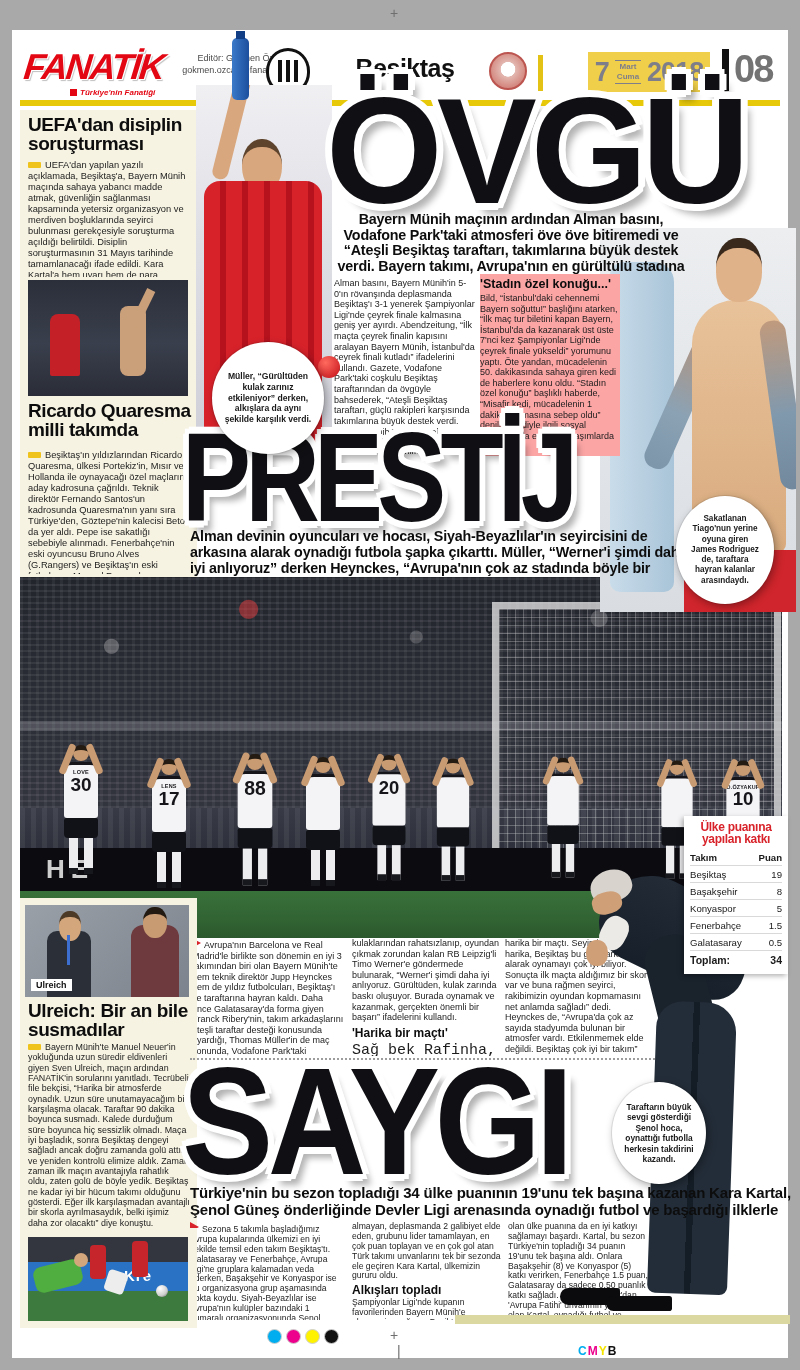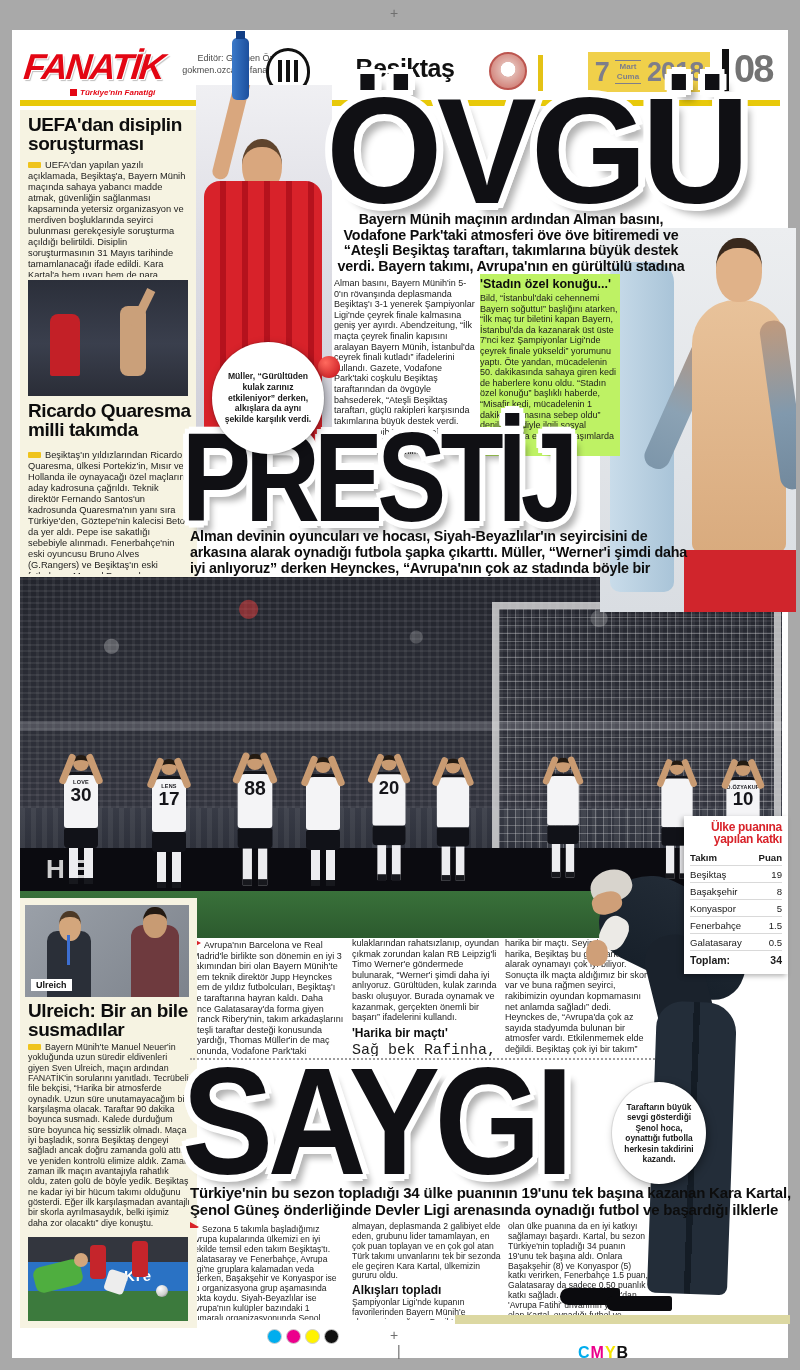--- a/index.html
+++ b/index.html
@@ -107,42 +107,42 @@
   .gk-grass{position:absolute;left:0;top:64%;width:100%;height:36%;background:#3c7a3d;}
   .gk-keeper{position:absolute;left:6px;top:26px;width:48px;height:26px;background:#4fae3f;border-radius:8px;transform:rotate(-14deg);}
   .gk-khead{position:absolute;left:46px;top:16px;width:14px;height:14px;border-radius:50%;background:#d3a67c;}
   .gk-red1{position:absolute;left:62px;top:8px;width:16px;height:34px;background:#c5252b;border-radius:4px;}
   .gk-red2{position:absolute;left:104px;top:4px;width:16px;height:36px;background:#c5252b;border-radius:4px;}
   .gk-white{position:absolute;left:78px;top:34px;width:20px;height:22px;background:#ededed;border-radius:4px;transform:rotate(18deg);}
   .gk-ball{position:absolute;left:128px;top:48px;width:12px;height:12px;border-radius:50%;background:radial-gradient(circle at 35% 30%,#fff,#cfcfcf 60%,#555);}
 
   
   .ctable{position:absolute;left:684px;top:816px;width:104px;background:#fff;padding:5px 6px 6px;box-sizing:border-box;z-index:20;box-shadow:-2px 2px 5px rgba(0,0,0,.3);}
-  .ctable .t-title{color:#d8232a;font-weight:900;font-size:12px;line-height:1;text-align:right;letter-spacing:-0.3px;margin-bottom:4px;}
+  .ctable .t-title{color:#d8232a;font-weight:900;font-size:12px;line-height:1;text-align:center;letter-spacing:-0.3px;margin-bottom:4px;}
   .trow{display:flex;justify-content:space-between;font-size:9.6px;color:#1a1a1a;padding:2.5px 0;border-bottom:1px solid #d9d9d9;}
   .trow.head{font-weight:700;}
   .trow.total{font-weight:800;border-bottom:none;font-size:10.5px;}
 
   
   .coach{position:absolute;z-index:15;}
   .c-torso{position:absolute;left:598px;top:888px;width:158px;height:92px;background:linear-gradient(180deg,#222b36,#17202a);border-radius:60px 70px 34px 44px;transform:rotate(26deg);}
   .c-arm{position:absolute;left:652px;top:934px;width:56px;height:112px;background:#1a222c;border-radius:26px;transform:rotate(-14deg);}
   .c-hair{position:absolute;left:590px;top:870px;width:42px;height:32px;background:#d8d4cd;border-radius:50% 50% 42% 42%;transform:rotate(-18deg);}
   .c-face{position:absolute;left:592px;top:892px;width:30px;height:22px;background:#cf9f78;border-radius:42%;transform:rotate(-14deg);}
   .c-shirt{position:absolute;left:601px;top:916px;width:26px;height:34px;background:#eceae6;border-radius:40%;transform:rotate(28deg);}
   .c-hands{position:absolute;left:586px;top:940px;width:22px;height:26px;background:#cf9f78;border-radius:46%;}
   .c-legs{position:absolute;left:652px;top:1002px;width:80px;height:292px;border-radius:26px 30px 8px 8px;background:linear-gradient(90deg,#232d39 46%,#141c25 46% 54%,#232d39 54%);transform:rotate(2deg);}
   .c-shoe1{position:absolute;left:560px;top:1288px;width:60px;height:17px;background:#0b0b0e;border-radius:9px 3px 3px 9px;}
   .c-shoe2{position:absolute;left:606px;top:1296px;width:66px;height:15px;background:#0b0b0e;border-radius:8px 3px 3px 8px;}
   .floor-strip{position:absolute;left:455px;top:1315px;width:335px;height:9px;background:#dcd8a2;z-index:14;}
 
   .dotline{position:absolute;left:190px;top:1058px;width:492px;border-top:2px dotted #9d9d9d;}
   .cmyk{position:absolute;left:267px;top:1329px;display:flex;gap:4px;z-index:40;}
   .cmyk i{display:block;width:13px;height:13px;border-radius:50%;border:1px solid #d0d0d0;}
-  .cmyb{position:absolute;left:578px;top:1344px;font-size:16px;font-weight:900;letter-spacing:1px;z-index:40;}
+  .cmyb{position:absolute;left:578px;top:1344px;font-size:12px;font-weight:900;letter-spacing:1px;z-index:40;}
 </style>
 </head>
 <body>
 
 <div class="page">
 
   <div class="band top"></div>
   <div class="band bottom"></div>
   <div class="band left"></div>
   <div class="band right"></div>
@@ -201,41 +201,42 @@
   <div class="circle-cap" style="left:212px;top:342px;width:112px;height:112px;">Müller, “Gürültüden kulak zarınız etkileniyor” derken, alkışlara da aynı şekilde karşılık verdi.</div>
 
   <div class="ph ph-james">
     <div class="jshirt"></div>
     <div class="jarmL"></div>
     <div class="jtorso"></div>
     <div class="jarmR"></div>
     <div class="jhead"></div>
     <div class="jshorts"></div>
   </div>
+  <div class="circle-cap" style="left:676px;top:496px;width:98px;height:108px;font-size:8.2px;">Sakatlanan Tiago'nun yerine oyuna giren James Rodriguez de, taraftara hayran kalanlar arasındaydı.</div>
 
   <div class="abs headline" style="left:326px;top:82px;font-size:150px;letter-spacing:-6px;z-index:4;">ÖVGÜ</div>
   <div class="abs deck" style="left:333px;top:212px;width:356px;height:62px;font-size:14.3px;line-height:1.1;text-align:center;z-index:4;">Bayern Münih maçının ardından Alman basını, Vodafone Park'taki atmosferi öve öve bitiremedi ve “Ateşli Beşiktaş taraftarı, takımlarına büyük destek verdi. Bayern takımı, Avrupa'nın en gürültülü stadına hayran kaldı” yorumunu yaptı</div>
   <div class="abs body-txt" style="left:334px;top:278px;width:142px;height:176px;font-size:9px;">Alman basını, Bayern Münih'in 5-0'ın rövanşında deplasmanda Beşiktaş'ı 3-1 yenerek Şampiyonlar Ligi'nde çeyrek finale kalmasına geniş yer ayırdı. Abendzeitung, “İlk maçta çeyrek finalin kapısını aralayan Bayern Münih, İstanbul'da çeyrek finali kutladı” ifadelerini kullandı. Gazete, Vodafone Park'taki coşkulu Beşiktaş taraftarından da övgüyle bahsederek, “Ateşli Beşiktaş taraftarı, güçlü rakipleri karşısında takımlarına büyük destek verdi. Bayern Münih Teknik Direktörü Jupp Heynckes ve futbolcular, Avrupa'nın en gürültülü stadına hayran kaldı” diye yazdı.</div>
-  <div class="abs" style="left:480px;top:274px;width:140px;height:182px;background:#bef264;z-index:3;overflow:hidden;">
+  <div class="abs" style="left:480px;top:274px;width:140px;height:182px;background:#fca5a5;z-index:3;overflow:hidden;">
     <div class="subhead">'Stadın özel konuğu...'</div>
     <div class="body-txt" style="font-size:9px;">Bild, “İstanbul'daki cehennemi Bayern soğuttu!” başlığını atarken, “İlk maç tur biletini kapan Bayern, İstanbul'da da kazanarak üst üste 7'nci kez Şampiyonlar Ligi'nde çeyrek finale yükseldi” yorumunu yaptı. Öte yandan, mücadelenin 50. dakikasında sahaya giren kedi de haberlere konu oldu. “Stadın özel konuğu” başlıklı haberde, “Misafir kedi, mücadelenin 1 dakika durmasına sebep oldu” denildi. Kediyle ilgili sosyal medyada da esprili paylaşımlarda bulunuldu.</div>
   </div>
 
   <div class="abs headline" style="left:182px;top:420px;font-size:126px;letter-spacing:-7px;transform:scaleX(0.82);transform-origin:left top;z-index:5;">PRESTİJ</div>
   <div class="abs deck" style="left:190px;top:528px;width:502px;height:50px;font-size:14.3px;line-height:1.12;z-index:5;">Alman devinin oyuncuları ve hocası, Siyah-Beyazlılar'ın seyircisini de arkasına alarak oynadığı futbola şapka çıkarttı. Müller, “Werner'i şimdi daha iyi anlıyoruz” derken Heynckes, “Avrupa'nın çok az stadında böyle bir atmosfer var” dedi</div>
 
   <div class="ph ph-match">
     <div class="crowd"></div>
     <div class="tribune-rail"></div>
     <div class="lower-stand"></div>
     <div class="goal"></div>
     <div class="ledboard">HE</div>
     <div class="grass"></div>
     <div id="players-layer">
-        <div class="player" style="left: 38px; bottom: 54px; transform: scale(1);">
+        <div class="player" style="left: 38px; bottom: 64px; transform: scale(1);">
           <div class="p-arm p-armL"></div>
           <div class="p-arm p-armR"></div>
           <div class="p-head"></div>
           <div class="p-body">
             <div class="p-name">LOVE</div>
             <div class="p-num">30</div>
           </div>
           <div class="p-shorts"></div>
           <div class="p-legs">
             <i></i>

